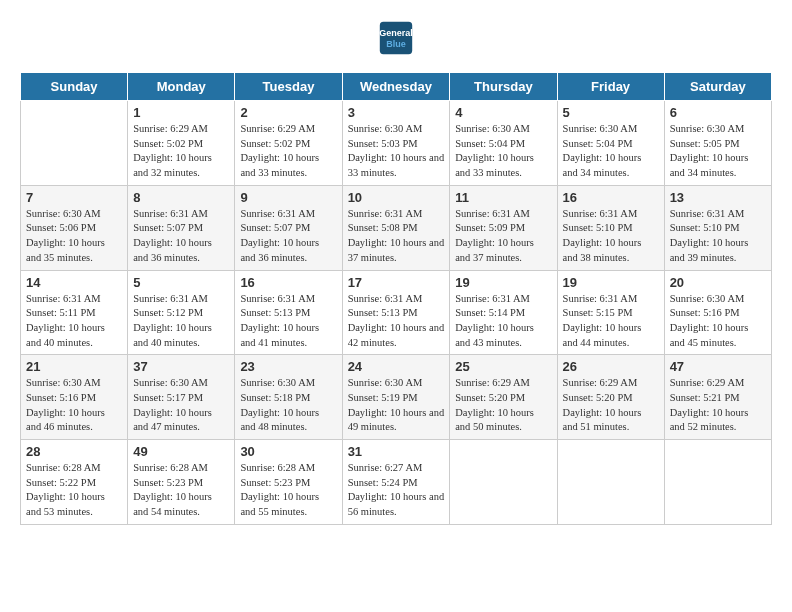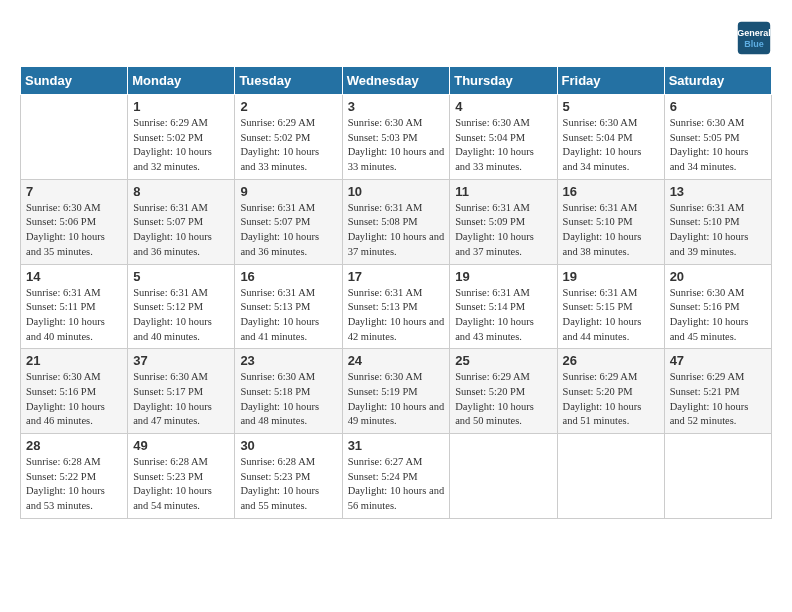--- a/index.html
+++ b/index.html
@@ -5,23 +5,23 @@
     * { box-sizing: border-box; margin: 0; padding: 0; }
     body {
       font-family: Arial, sans-serif;
       background: #fff;
       width: 792px;
       min-height: 612px;
       padding: 20px;
     }
     .header-section {
       display: flex;
-      justify-content: flex-end;
+      justify-content: center;
       align-items: flex-start;
-      margin-bottom: 10px;
+      margin-bottom: 16px;
     }
     .logo {
       display: flex;
       align-items: center;
       gap: 4px;
     }
     .logo-icon {
       width: 36px;
       height: 36px;
     }
@@ -41,21 +41,21 @@
       width: 100%;
       border-collapse: collapse;
       font-size: 11px;
     }
     .calendar thead tr {
       background-color: #2471a3;
       color: white;
     }
     .calendar thead th {
       padding: 6px 4px;
-      text-align: left;
+      text-align: center;
       font-size: 13px;
       font-weight: bold;
       border: 1px solid #fff;
     }
     .calendar tbody td {
       border: 1px solid #ccc;
       vertical-align: top;
       padding: 4px 5px;
       width: 108px;
       min-height: 80px;

